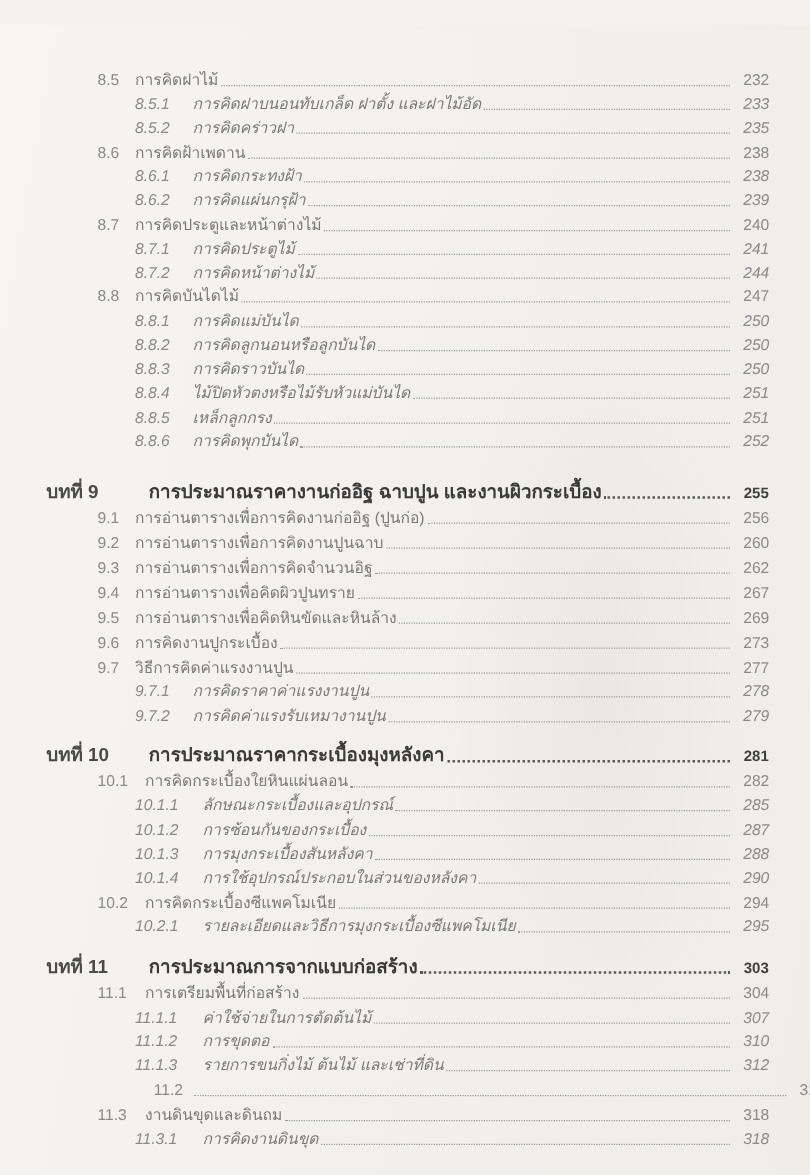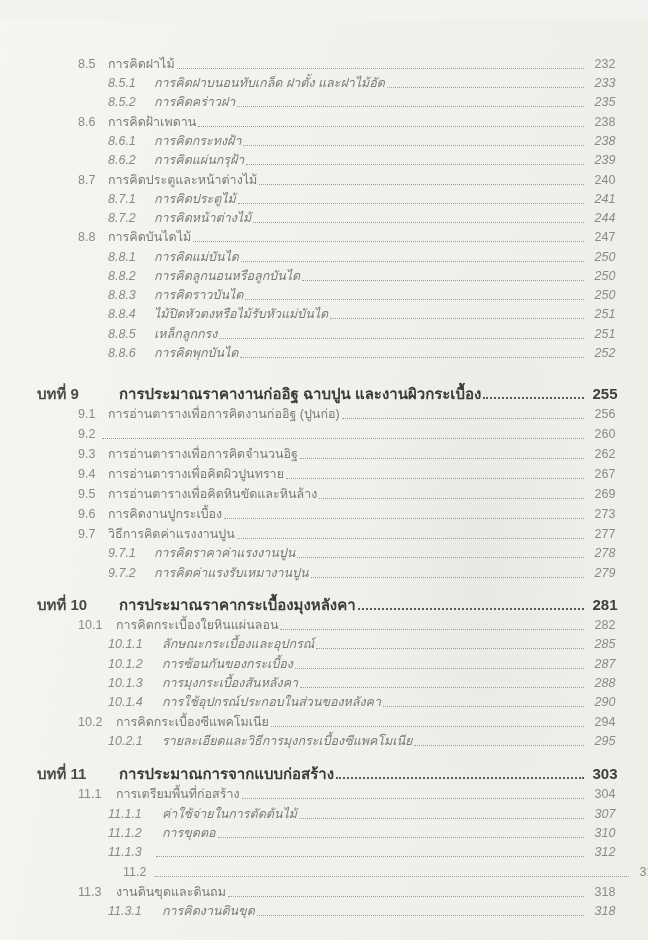--- a/index.html
+++ b/index.html
@@ -29,21 +29,21 @@
     .row .page-no { flex: none; width: 30px; text-align: center; color: #8a8a8a; margin-right: 28px; }
     .row.sec .num { margin-left: 78px; width: 22px; }
     .row.sec.wide .num { width: 30px; }
     .row.sub .num { margin-left: 108px; width: 38px; font-style: italic; }
     .row.sub.wide .num { width: 46px; }
     .row.sub .title { font-style: italic; }
     .row.sub .page-no { font-style: italic; }
     .row.chap { font-size: 15px; font-weight: bold; color: #3d3d3d; height: 22px; }
     .row.chap .num { margin-left: 37px; color: #4a4a4a; font-weight: bold; white-space: nowrap; width: 82px; }
     .row.chap .title { color: #3a3a3a; padding-left: 0; }
-    .row.chap .page-no { color: #3f3f3f; font-size: 15px; }
+    .row.chap .page-no { color: #3f3f3f; font-size: 12px; }
     .row.chap .dots { border-bottom: 2px dotted #5a5a5a; }
     .watermark {
       position: absolute; left: 360px; top: 230px; width: 240px; height: 600px;
       background: radial-gradient(ellipse at center, rgba(200,200,195,0.18), rgba(0,0,0,0) 70%);
     }
   </style>
 </head>
 <body>
 
 <div class="page">
@@ -152,20 +152,21 @@
         <span class="page-no">255</span>
       </div>
       <div class="row sec" style="top: 382px;">
         <span class="num">9.1</span>
         <span class="title">การอ่านตารางเพื่อการคิดงานก่ออิฐ (ปูนก่อ)</span>
         <span class="dots"></span>
         <span class="page-no">256</span>
       </div>
       <div class="row sec" style="top: 402px;">
         <span class="num">9.2</span>
+        <span class="title">การอ่านตารางเพื่อการคิดงานปูนฉาบ</span>
         <span class="dots"></span>
         <span class="page-no">260</span>
       </div>
       <div class="row sec" style="top: 422px;">
         <span class="num">9.3</span>
         <span class="title">การอ่านตารางเพื่อการคิดจำนวนอิฐ</span>
         <span class="dots"></span>
         <span class="page-no">262</span>
       </div>
       <div class="row sec" style="top: 442px;">
@@ -271,20 +272,21 @@
         <span class="page-no">307</span>
       </div>
       <div class="row sub wide" style="top: 801px;">
         <span class="num">11.1.2</span>
         <span class="title">การขุดตอ</span>
         <span class="dots"></span>
         <span class="page-no">310</span>
       </div>
       <div class="row sub wide" style="top: 820px;">
         <span class="num">11.1.3</span>
+        <span class="title">รายการขนกิ่งไม้ ต้นไม้ และเช่าที่ดิน</span>
         <span class="dots"></span>
         <span class="page-no">312</span>
       </div>
       <div class="row sec wide" style="top: 840px; padding-left: 45px;">
         <span class="num">11.2</span>
         <span class="dots"></span>
         <span class="page-no">313</span>
       </div>
       <div class="row sec wide" style="top: 860px;">
         <span class="num">11.3</span>

